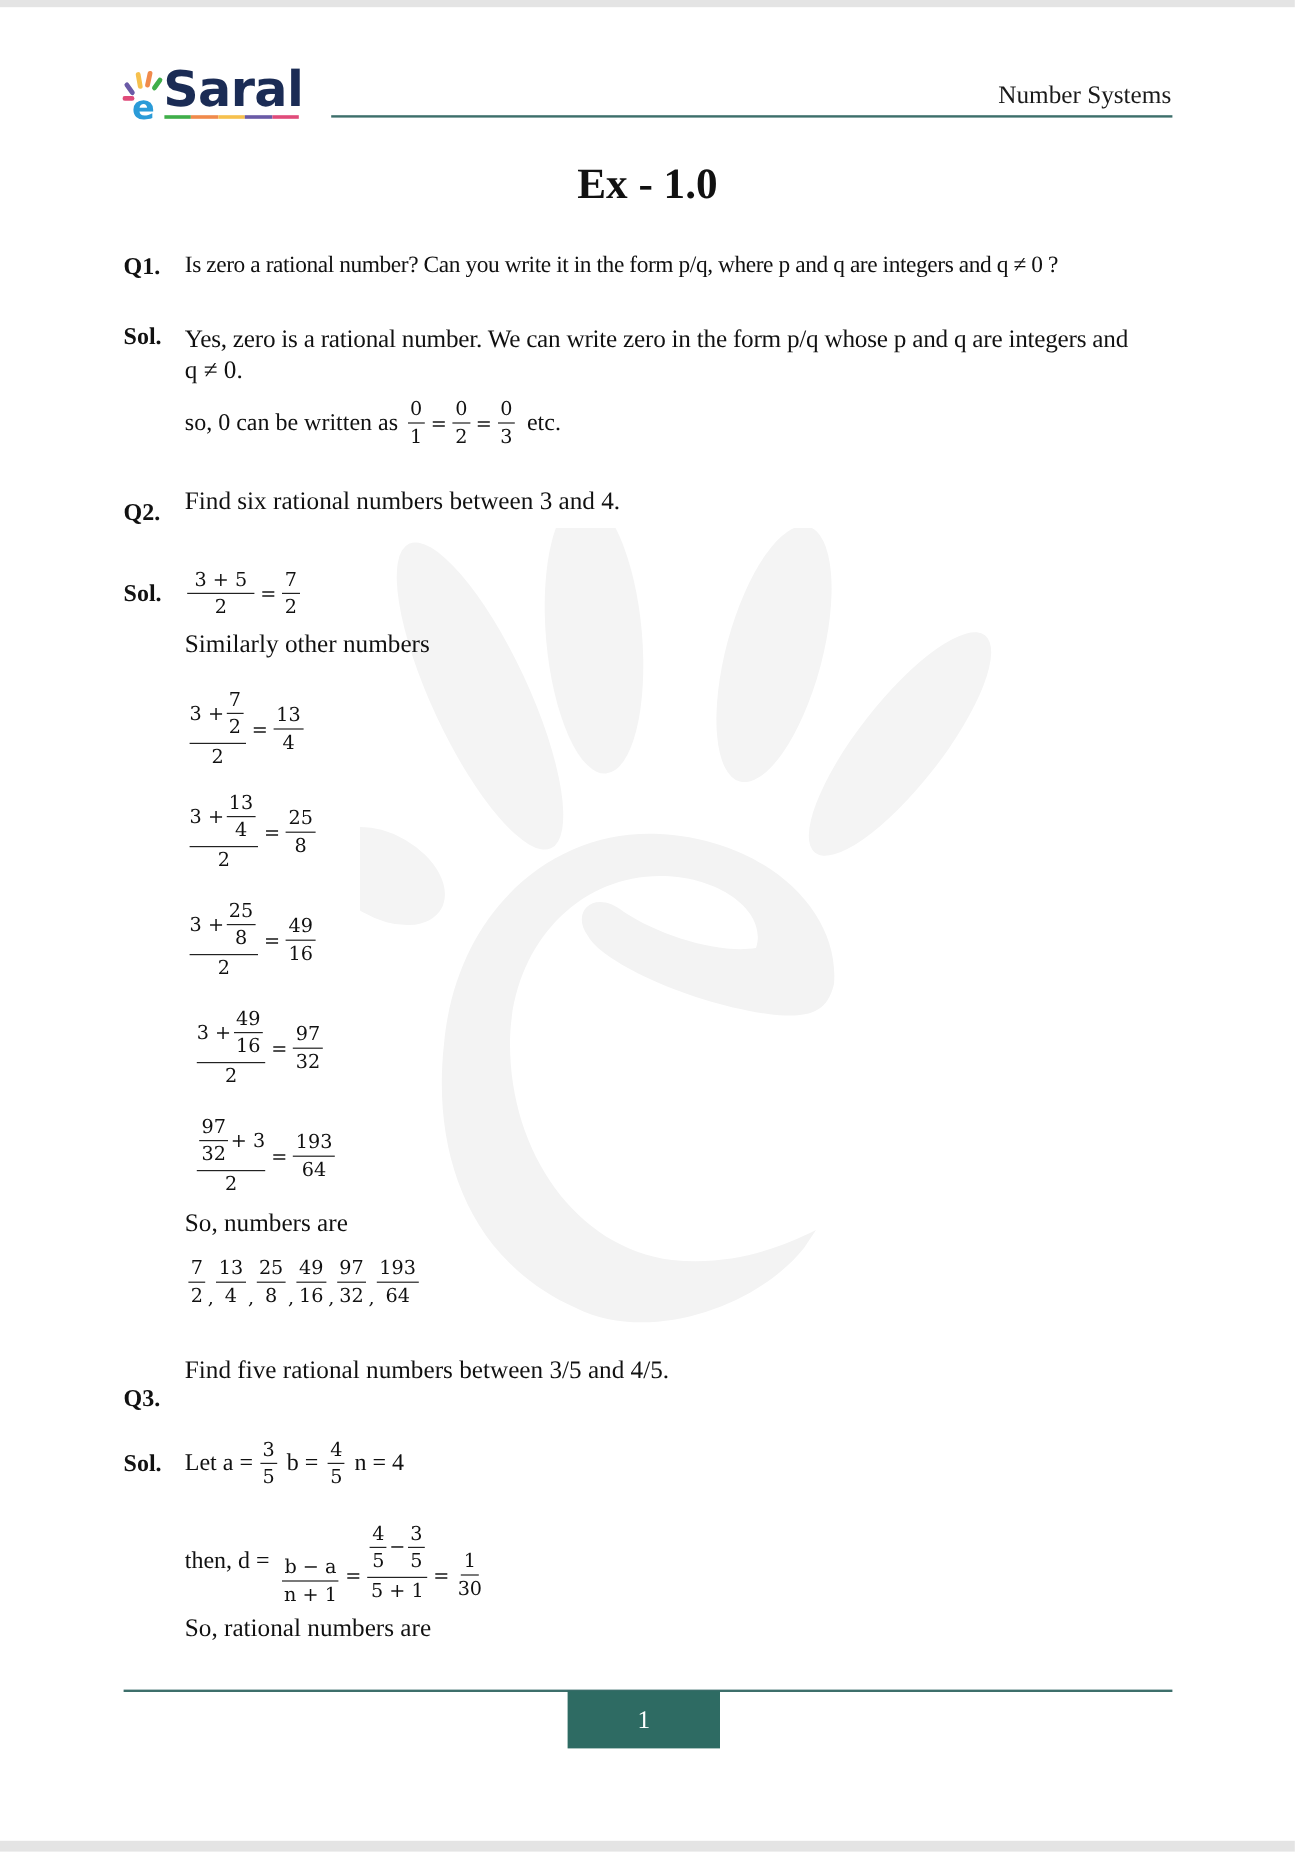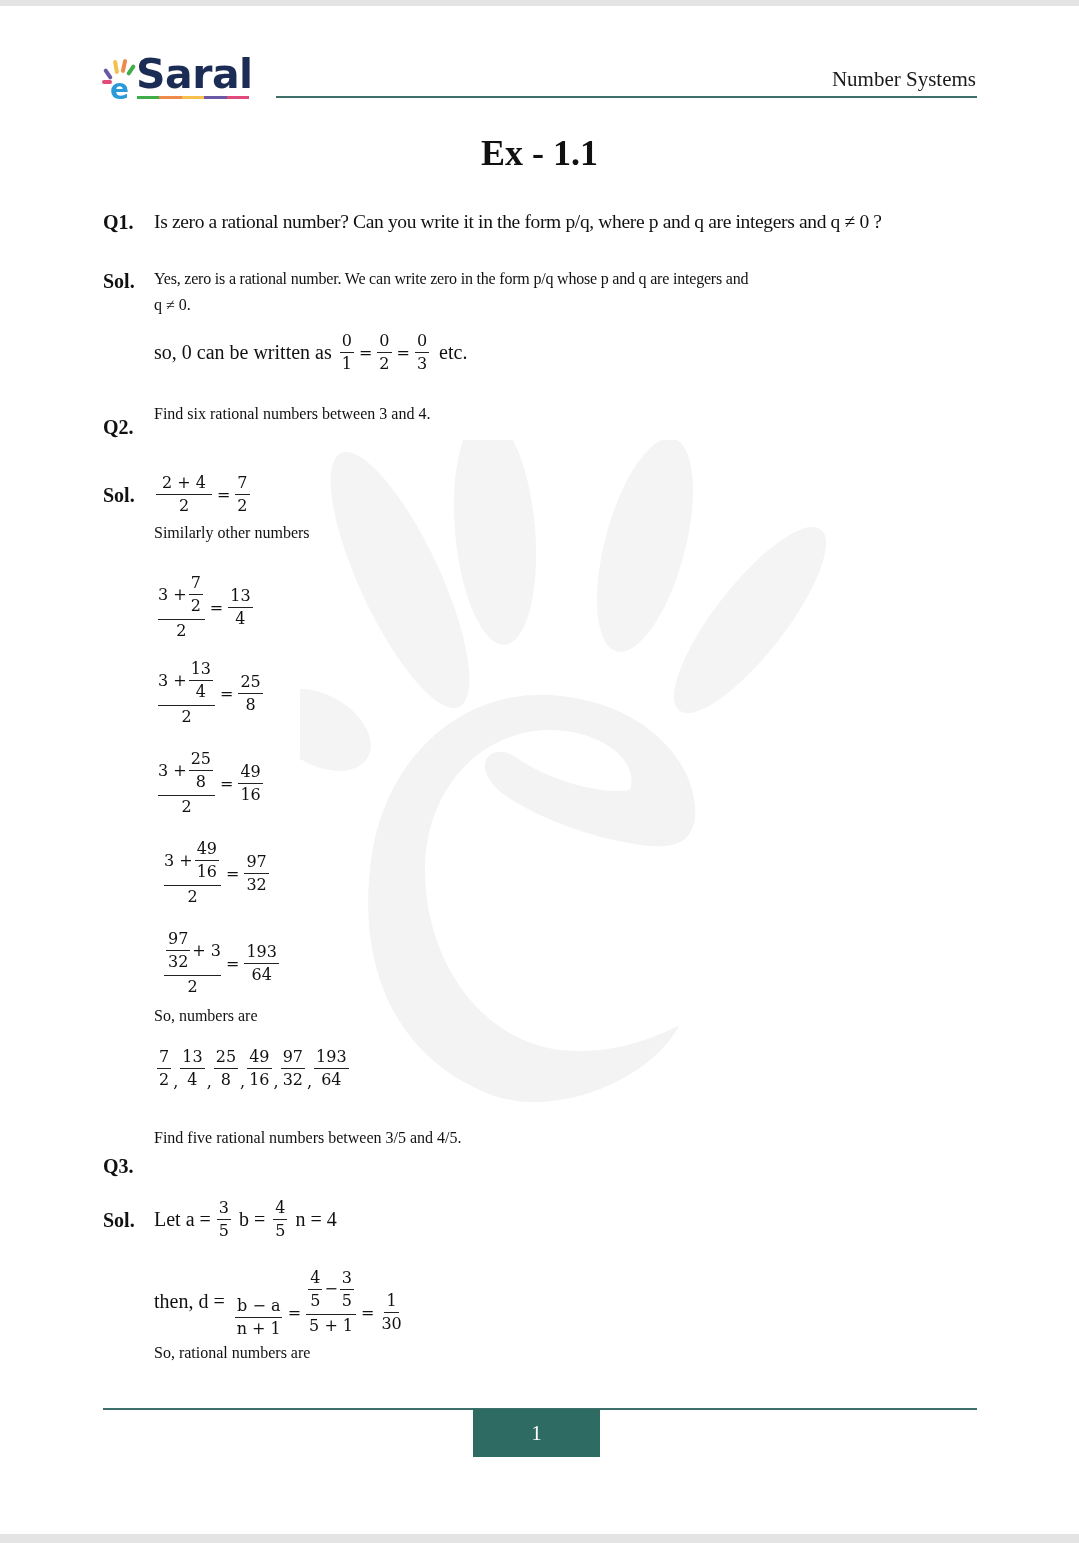--- a/index.html
+++ b/index.html
@@ -18,21 +18,21 @@
     font-size: 41px; font-weight: bold; color: #1b2c55; letter-spacing: -0.5px;
   }
   .logo-bars { position: absolute; left: 35px; top: 40px; height: 3px; width: 112px; display: flex; }
   .logo-bars span { flex: 1; height: 3px; }
 
   .header-title { position: absolute; right: 103px; top: 67px; font-size: 21px; color: #1a1a1a; }
   .header-rule { position: absolute; left: 276px; top: 96px; width: 701px; height: 2px; background: #3d6f6b; }
 
   .ex-title { position: absolute; left: 0; width: 1079px; top: 132px; text-align: center; font-size: 36px; font-weight: bold; }
   .lbl { position: absolute; left: 103px; font-weight: bold; font-size: 20px; }
-  .txt { position: absolute; left: 154px; font-size: 16px; white-space: nowrap; }
+  .txt { position: absolute; left: 154px; font-size: 21px; white-space: nowrap; }
 
   .m { font-family: "DejaVu Serif", serif; font-size: 16px; }
   .frac { display: inline-flex; flex-direction: column; align-items: center; vertical-align: middle; margin: 0 2px; }
   .frac > .n { border-bottom: 1px solid #222; padding: 0 2px; line-height: 22px; text-align: center; }
   .frac > .d { padding: 0 2px; line-height: 22px; text-align: center; }
   .op { font-family: "DejaVu Serif", serif; font-size: 16px; margin: 0 3px; vertical-align: middle; }
 
   .mblock { position: absolute; left: 156px; display: flex; align-items: center; }
 
   .footer-rule { position: absolute; left: 103px; top: 1408px; width: 874px; height: 2px; background: #3d6f6b; }
@@ -71,21 +71,21 @@
     <span style="background:#3fae49"></span>
       <span style="background:#f08a4b"></span>
       <span style="background:#f6c04d"></span>
       <span style="background:#6a5aa6"></span>
       <span style="background:#e04b7a"></span>
   </div>
 </div>
 <div class="header-title">Number Systems</div>
 <div class="header-rule"></div>
 
-<div class="ex-title">Ex - 1.1</div>
+<div class="ex-title">Ex - 1.0</div>
 
 <div class="lbl" style="top:211px">Q1.</div>
 <div class="txt" style="top:211px; font-size:19.5px; letter-spacing:-0.35px">Is zero a rational number? Can you write it in the form p/q, where p and q are integers and q ≠ 0 ?</div>
 
 <div class="lbl" style="top:270px">Sol.</div>
 <div class="txt" style="top:270px; letter-spacing:-0.2px">Yes, zero is a rational number. We can write zero in the form p/q whose p and q are integers and</div>
 <div class="txt" style="top:296px">q ≠ 0.</div>
 <div class="mblock" style="left:154px; top:330px; font-size:20px">
   <span style="margin-right:6px">so, 0 can be written as</span>
   <span class="frac m">
@@ -104,21 +104,21 @@
     </span>
   <span style="margin-left:8px">etc.</span>
 </div>
 
 <div class="lbl" style="top:416px">Q2.</div>
 <div class="txt" style="top:405px">Find six rational numbers between 3 and 4.</div>
 
 <div class="lbl" style="top:484px">Sol.</div>
 <div class="mblock" style="left:154px; top:472px; font-size:20px">
   <span class="frac m">
-      <span class="n" style="padding:0 6px">2 + 4</span>
+      <span class="n" style="padding:0 6px">3 + 5</span>
       <span class="d">2</span>
     </span>
   <span class="op">=</span>
   <span class="frac m">
       <span class="n">7</span>
       <span class="d">2</span>
     </span>
 </div>
 <div class="txt" style="top:524px">Similarly other numbers</div>
 

